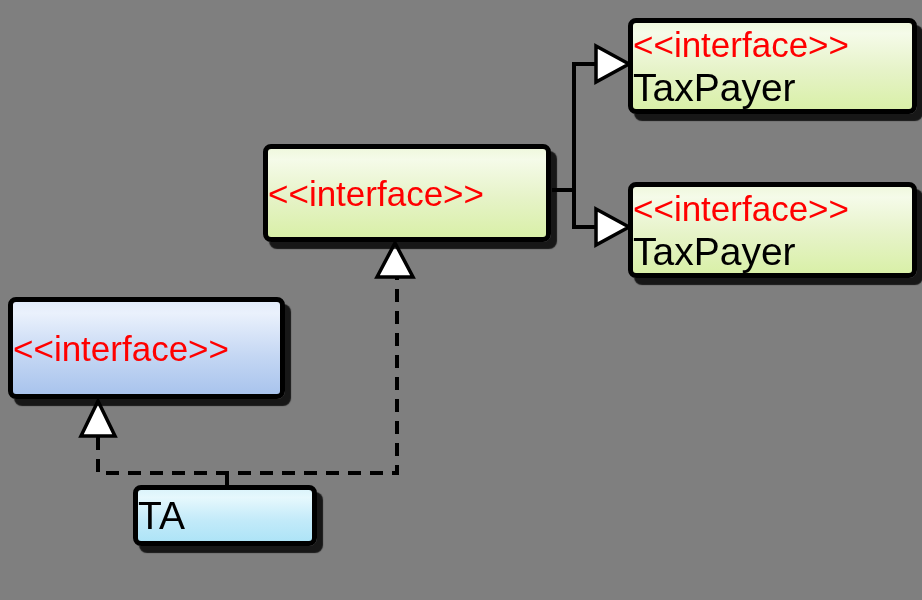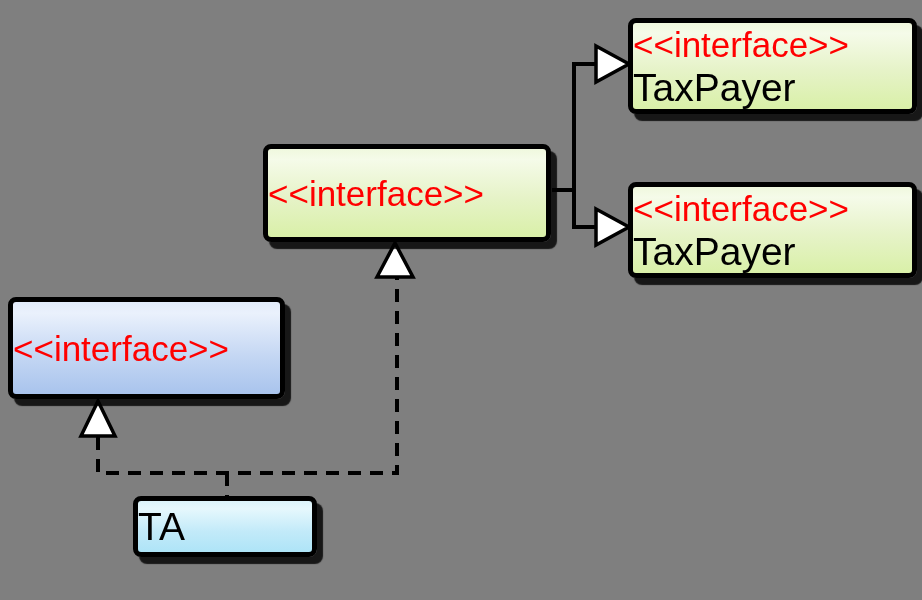--- a/index.html
+++ b/index.html
@@ -52,21 +52,21 @@
   .node-name {
     color: #000;
     font-size: 39px;
     line-height: 43px;
     white-space: nowrap;
   }
   .node-taxpayer { left: 628px; top: 18px;  width: 289px; height: 96px; }
   .node-staff    { left: 263px; top: 144px; width: 288px; height: 98px; }
   .node-citizen  { left: 628px; top: 182px; width: 289px; height: 96px; }
   .node-student  { left: 8px;   top: 297px; width: 277px; height: 102px; }
-  .node-ta       { left: 133px; top: 496px; width: 184px; height: 61px; }
+  .node-ta       { left: 133px; top: 485px; width: 184px; height: 61px; }
   .edge-line {
     stroke: #000;
     stroke-width: 4;
     fill: none;
   }
   .edge-line.dashed {
     stroke-dasharray: 13 9;
   }
   .arrowhead {
     fill: #ffffff;

